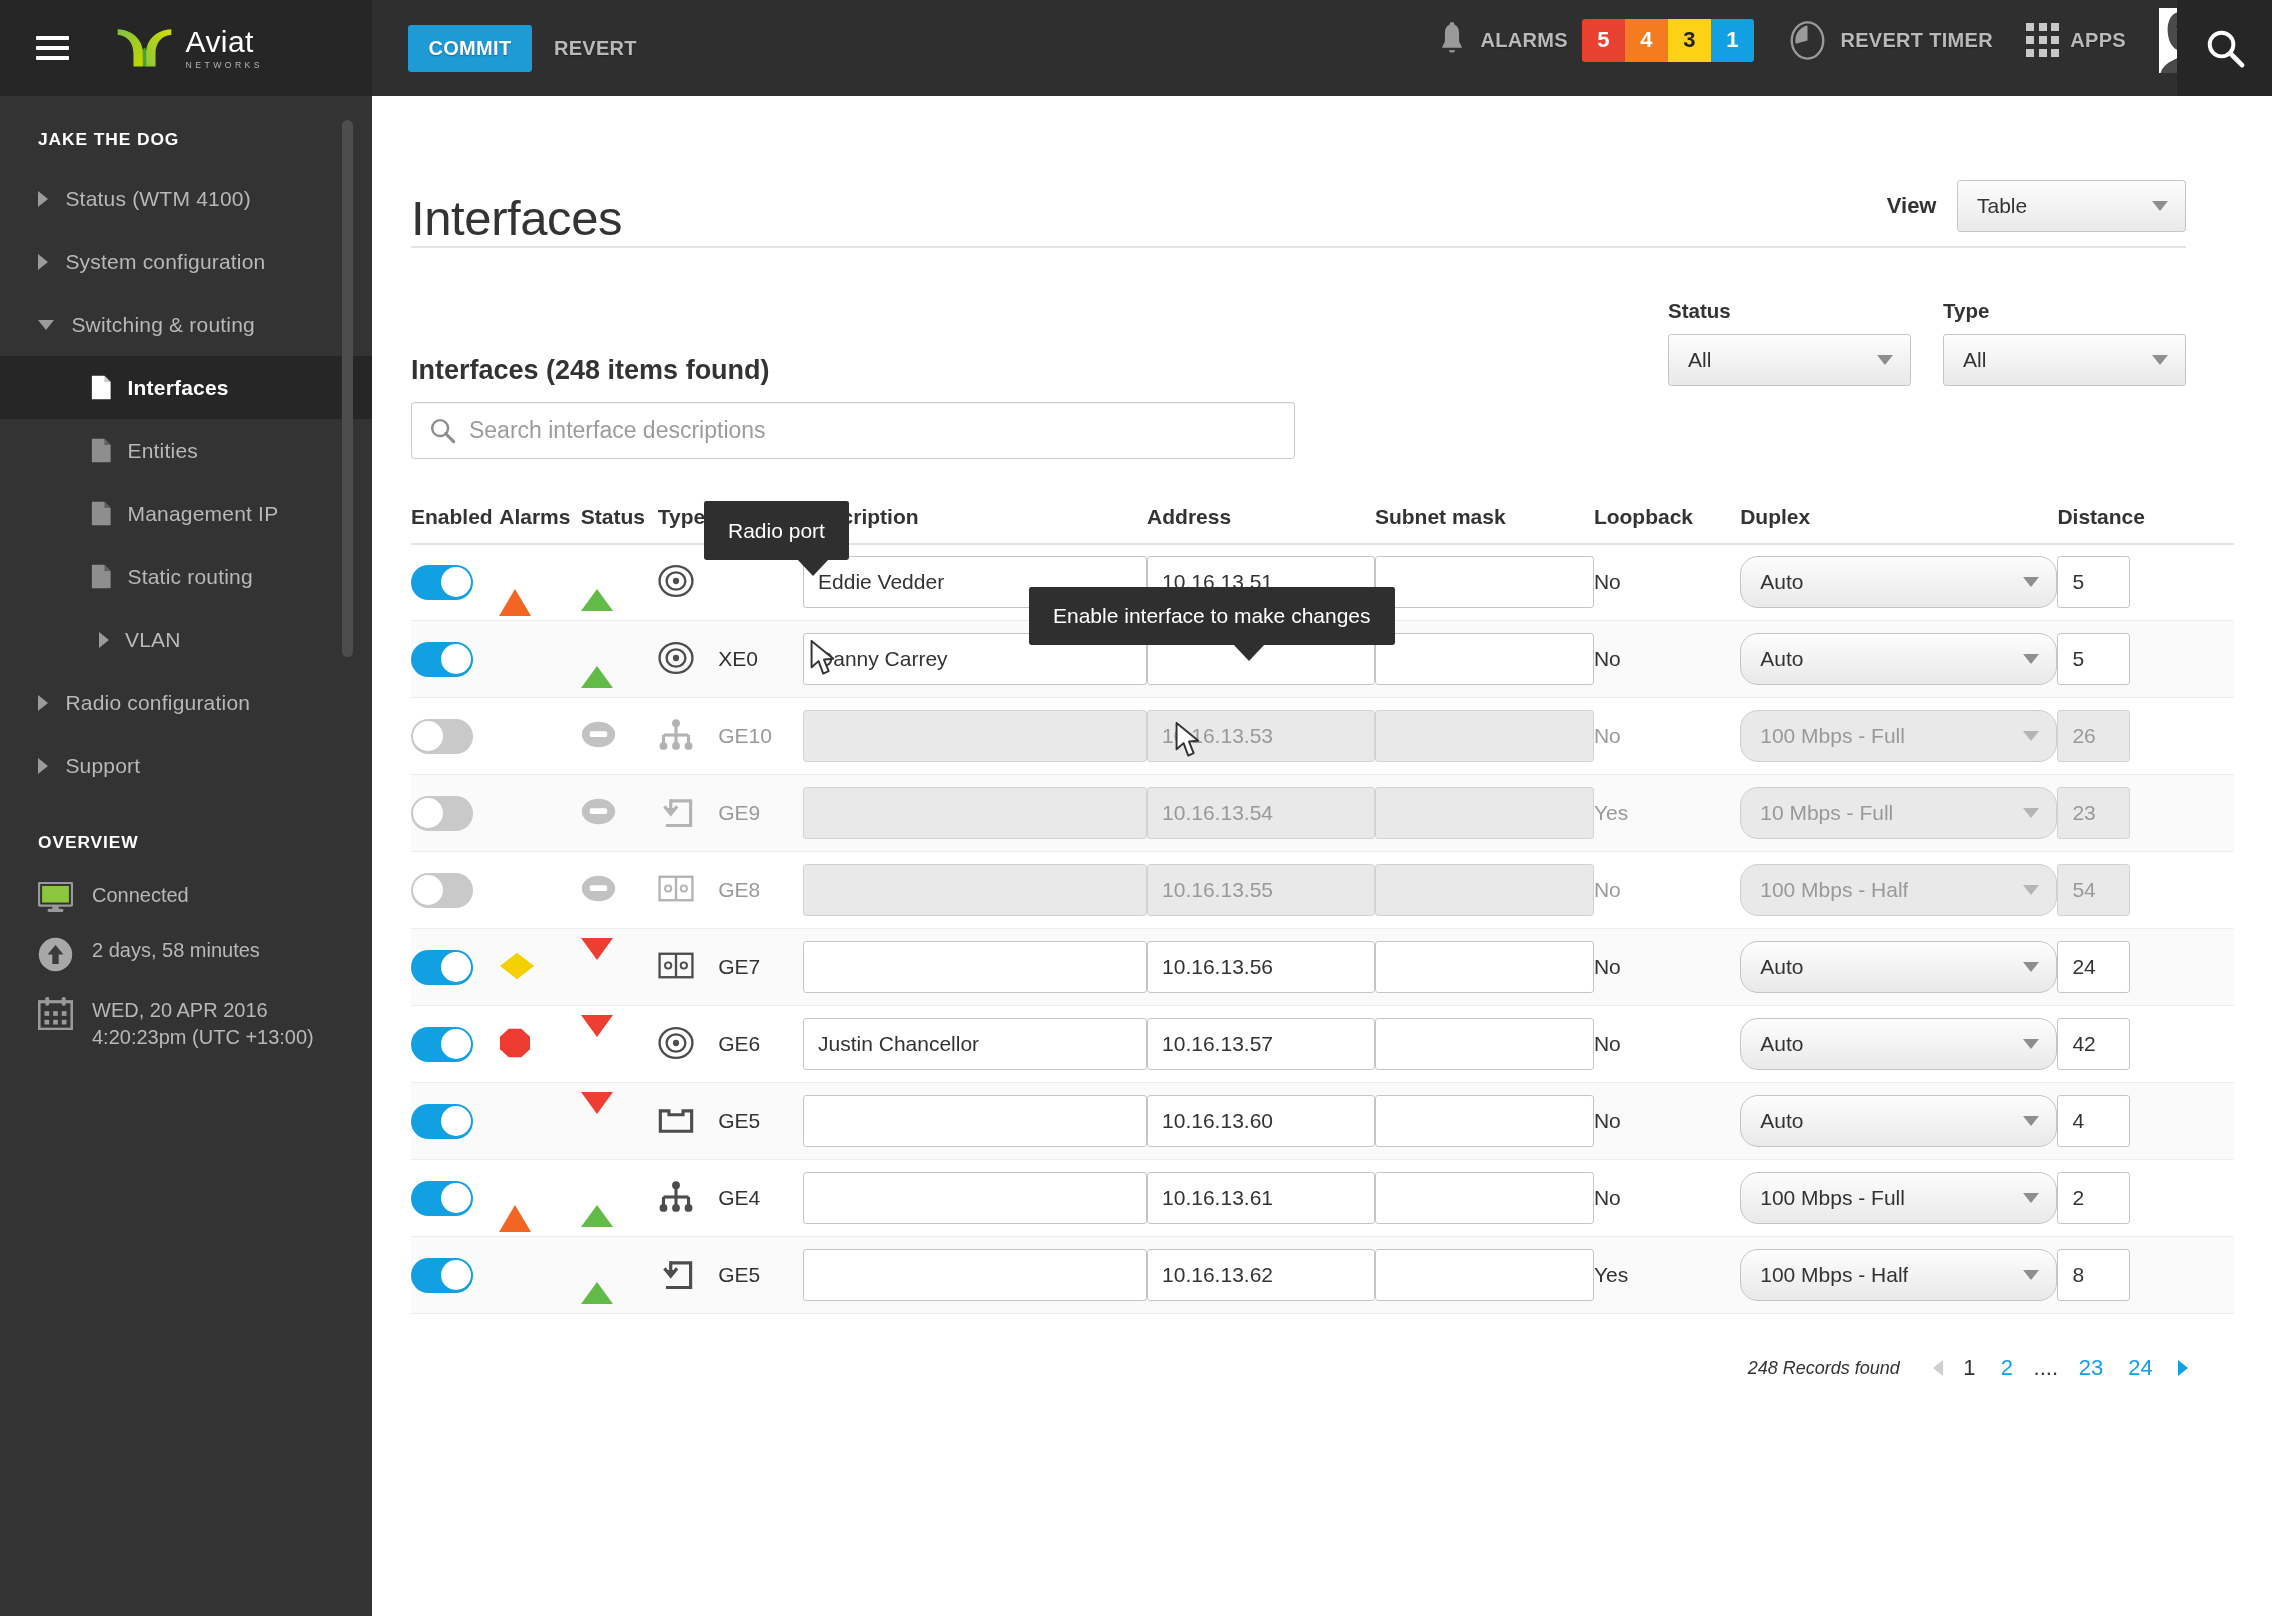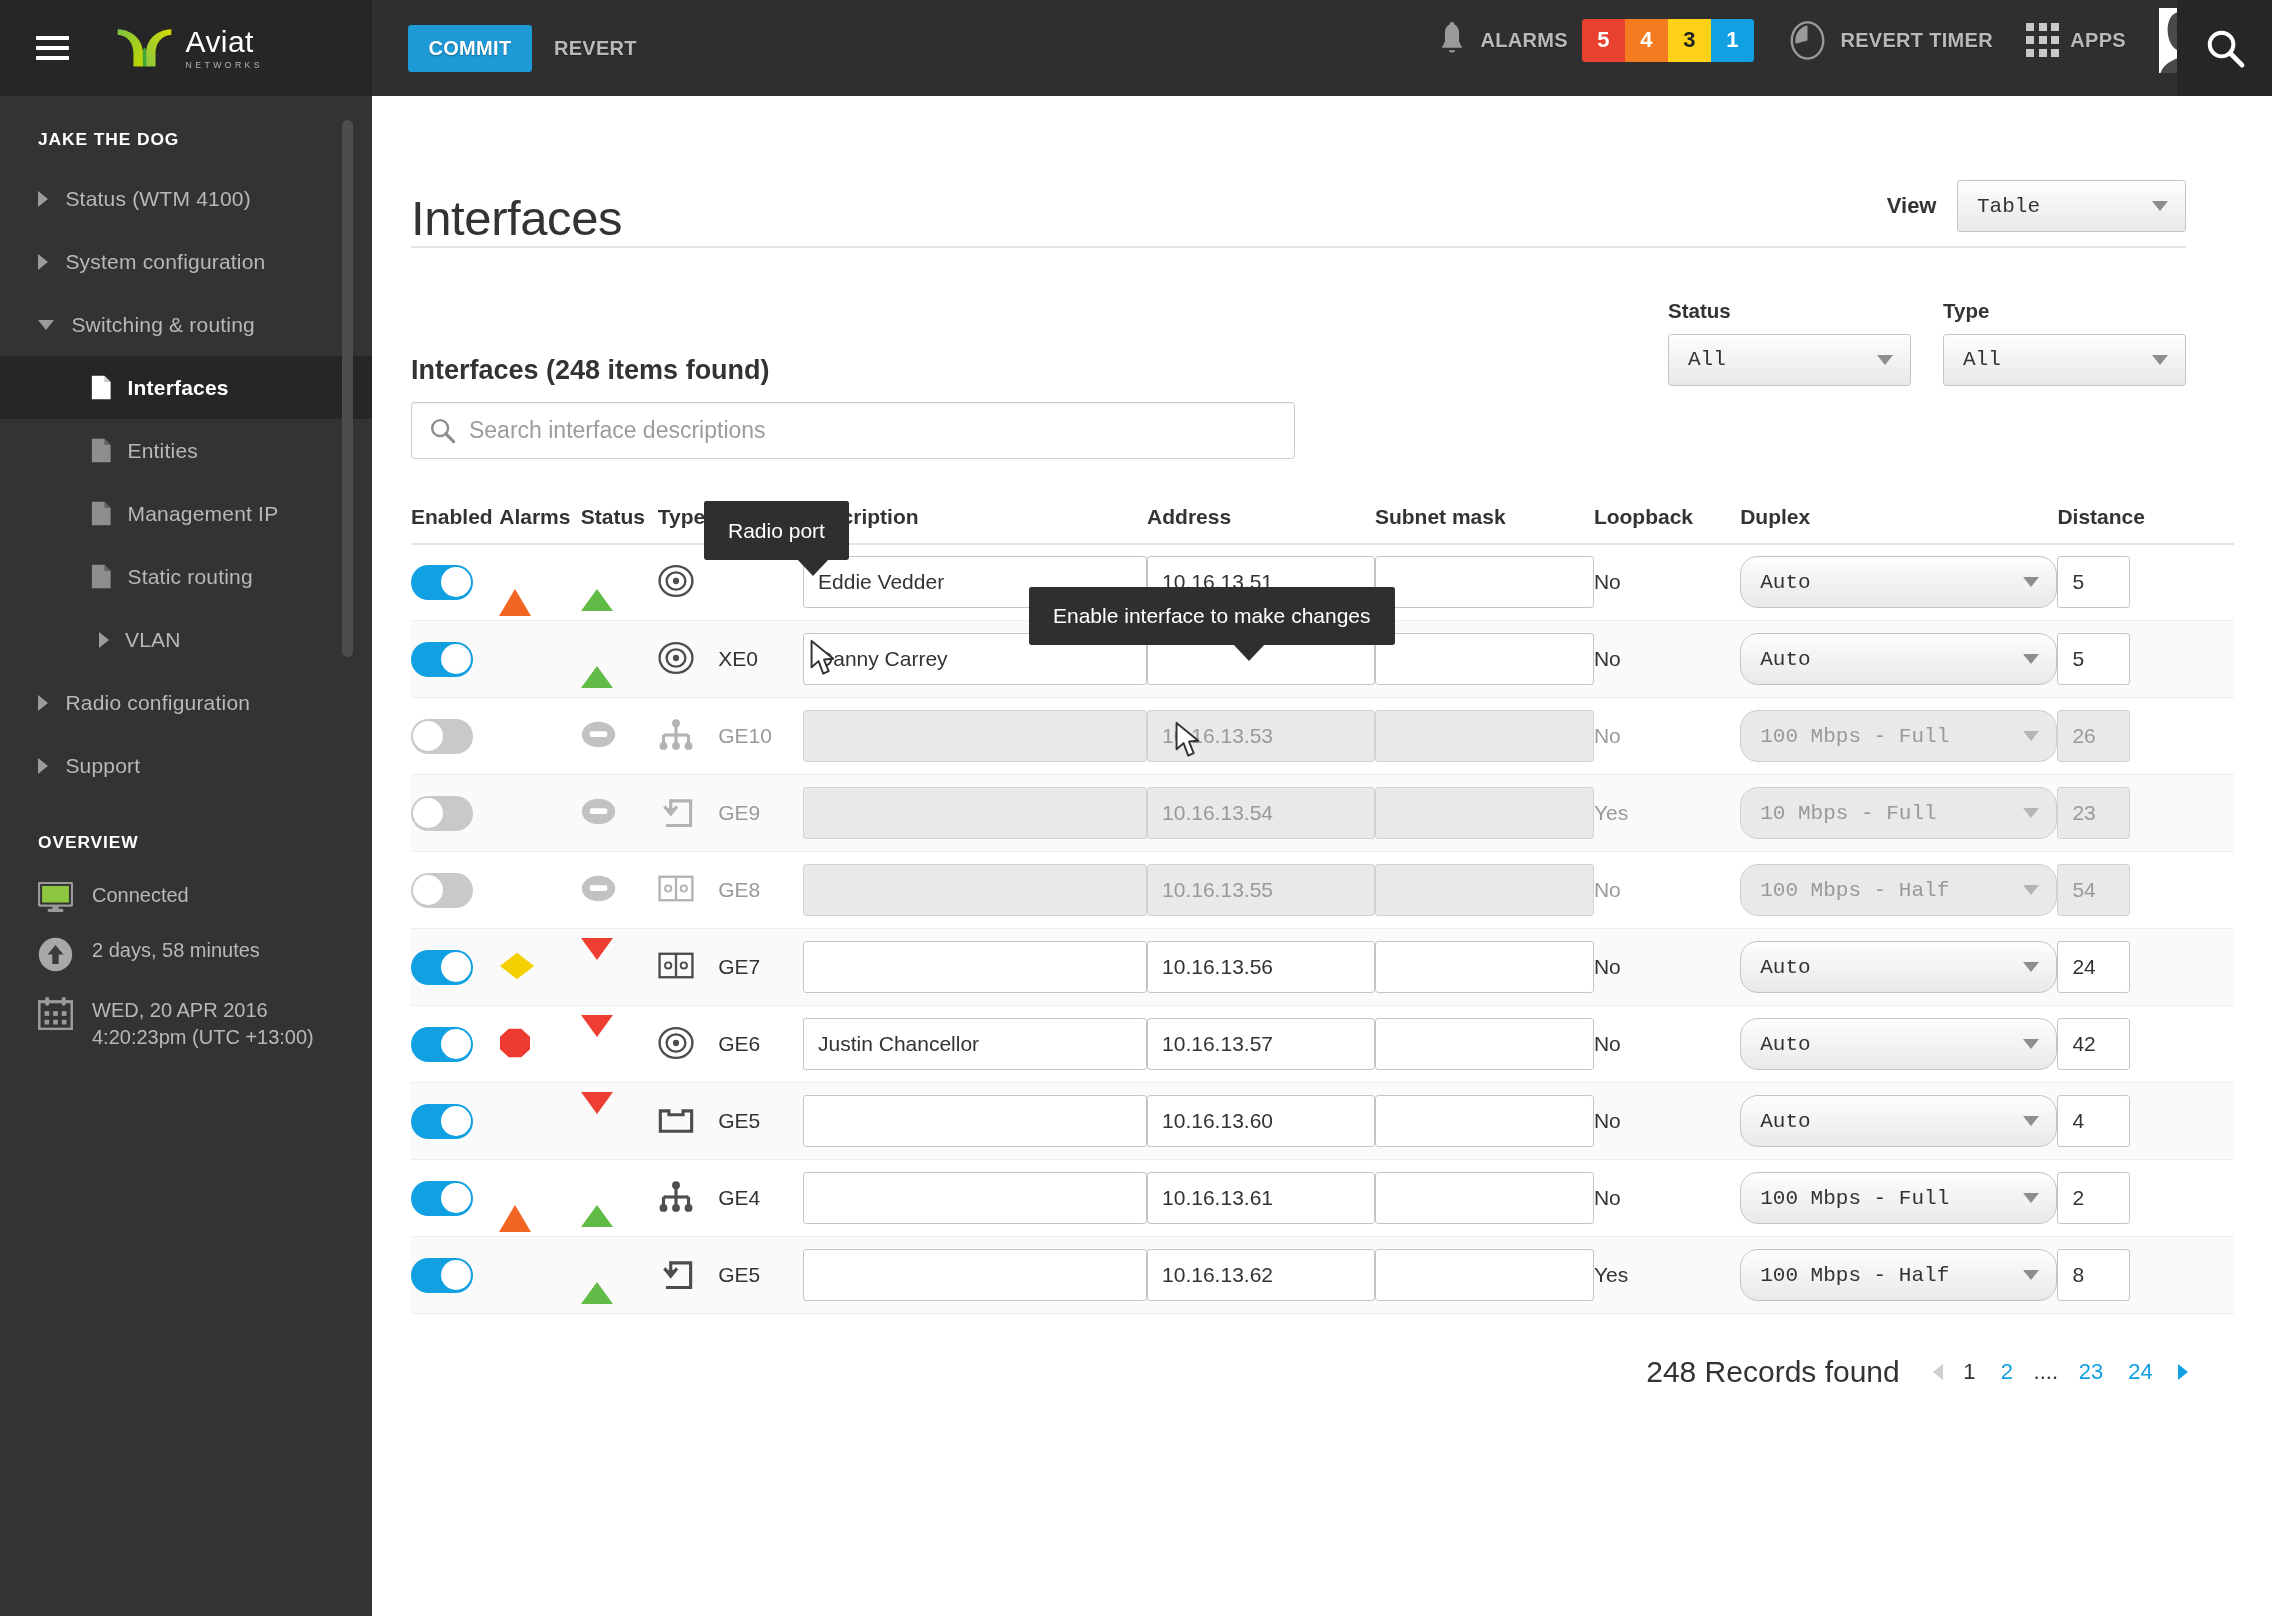--- a/index.html
+++ b/index.html
@@ -111,21 +111,21 @@
           background: #ffffff; overflow: hidden; }
   .page-head { display: flex; align-items: flex-end; justify-content: space-between;
                padding: 0 87px 0 39px; height: 150px; }
   .page-title { font-size: 49px; font-weight: 300; color: #333; letter-spacing: -0.4px; }
   .view-ctl { display: flex; align-items: center; padding-bottom: 14px; margin-top: 48px; }
   .view-label { font-size: 22px; font-weight: bold; color: #333; margin-right: 20.5px; }
 
   .select-box {
     position: relative; background: linear-gradient(#fdfdfd, #e9e9e9);
     border: 0.8px solid #c4c4c4; border-radius: 3.2px; height: 52px; display: flex;
-    align-items: center; cursor: pointer; font-size: 21px; color: #333; font-family: Liberation Mono, monospace;
+    align-items: center; cursor: pointer; font-size: 21px; color: #333;
   }
   .select-box .sel-val { padding-left: 19px; white-space: nowrap; overflow: hidden; }
   .select-box .sel-arrow { position: absolute; right: 17.4px; width: 0; height: 0;
     border-left: 8.7px solid transparent; border-right: 8.7px solid transparent;
     border-top: 10.3px solid #8e8e8e; }
   .select-box.disabled { background: #e9e9e9; border-color: #cfcfcf; color: #999; }
   .select-box.disabled .sel-arrow { border-top-color: #b5b5b5; }
 
   .hr-line { height: 1.6px; background: #e4e4e4; margin: 0 87px 0 39px; }
 
@@ -200,21 +200,21 @@
     z-index: 60; }
   .tooltip .tail { position: absolute; bottom: -16px; width: 0; height: 0;
     border-left: 16.6px solid transparent; border-right: 16.6px solid transparent;
     border-top: 17.4px solid #2f2f2f; }
 
   .cursor { position: absolute; z-index: 70; pointer-events: none; }
 
   
   .footer { display: flex; align-items: center; justify-content: flex-end;
             padding: 41px 85px 0 0; }
-  .rec-count { font-size: 30px; color: #333; margin-right: 33px; }
+  .rec-count { font-size: 18px; color: #333; margin-right: 33px; font-style: italic; }
   .pager { display: flex; align-items: center; }
   .pg { font-size: 22px; color: #11a0e2; margin: 0 12.6px; cursor: pointer; }
   .pg.cur { color: #333; cursor: default; }
   .pg.dots { color: #333; margin: 0 8px; cursor: default; }
   .pg-prev { width: 0; height: 0; border-top: 8.7px solid transparent;
      border-bottom: 8.7px solid transparent; border-right: 10.3px solid #cfcfcf;
      margin-right: 8px; cursor: pointer; }
   .pg-next { width: 0; height: 0; border-top: 8.7px solid transparent;
      border-bottom: 8.7px solid transparent; border-left: 10.3px solid #11a0e2;
      margin-left: 12.6px; cursor: pointer; }

